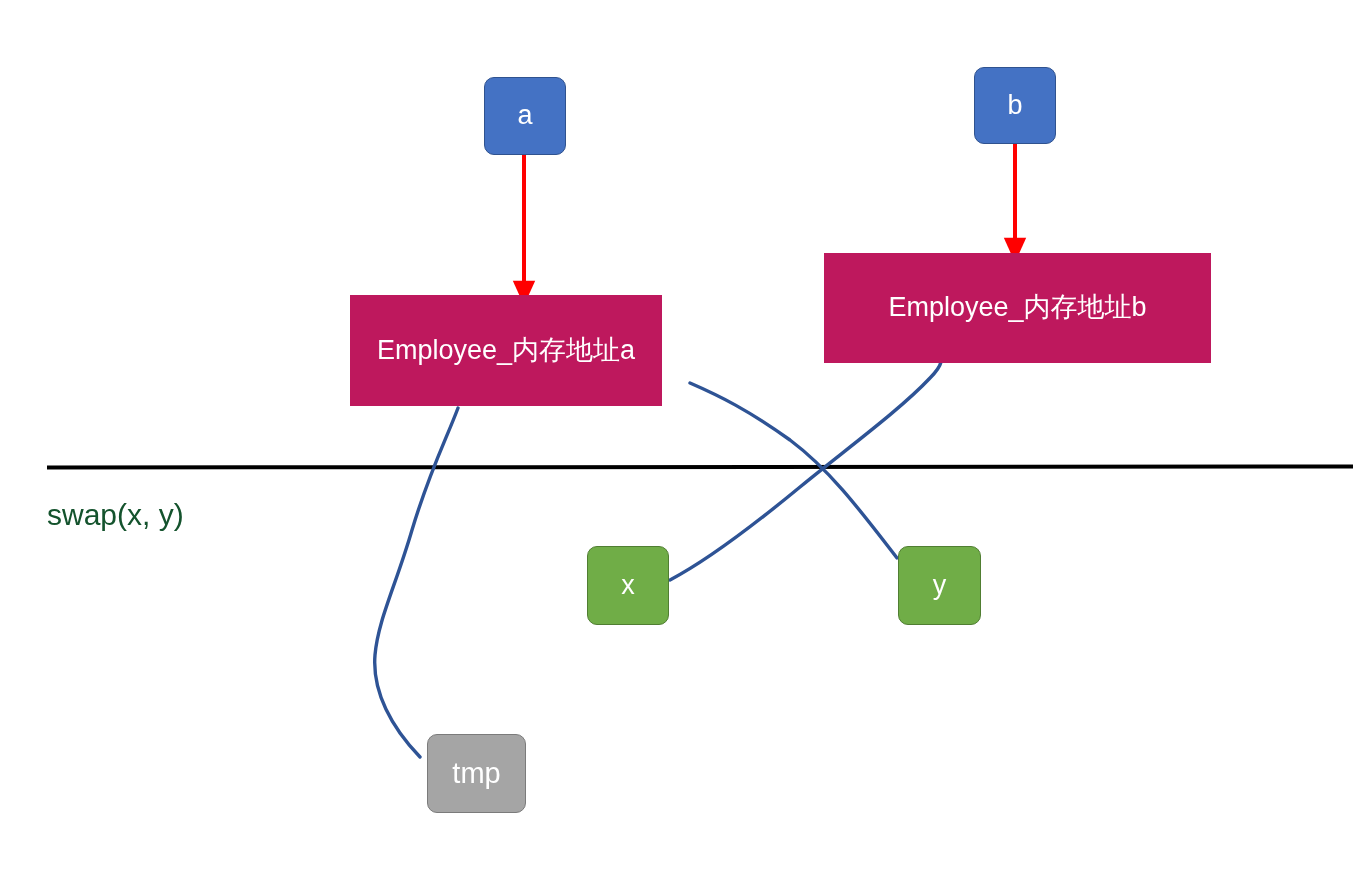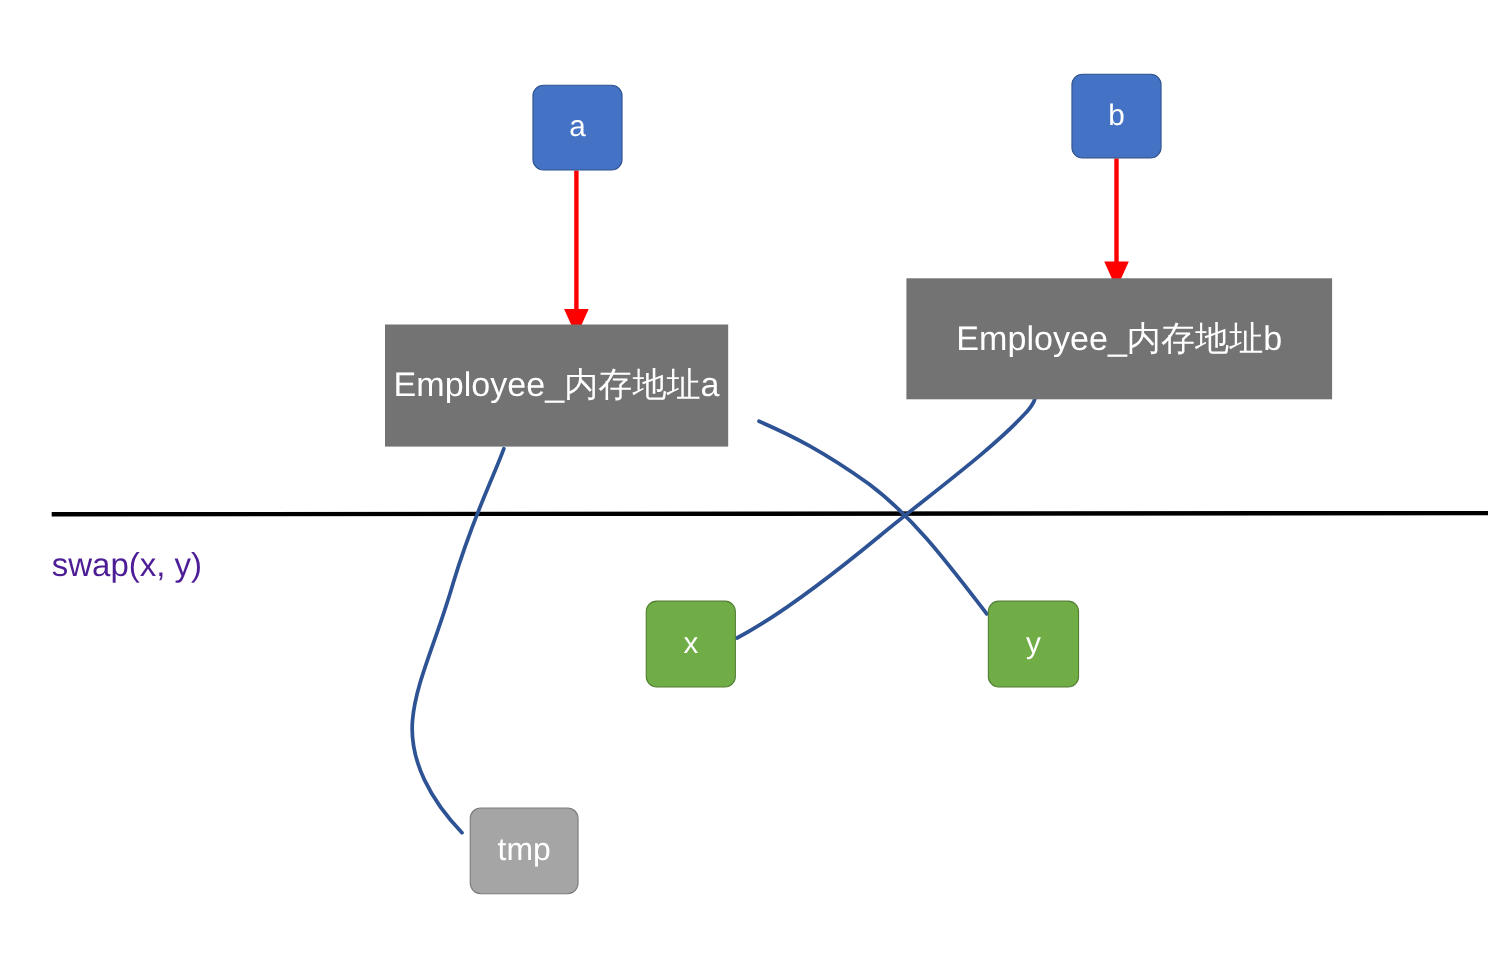--- a/index.html
+++ b/index.html
@@ -47,28 +47,28 @@
     background: #70AD47;
     border: 1.5px solid #507E32;
     font-size: 27px;
   }
   .node-tmp {
     background: #A5A5A5;
     border: 1.5px solid #7B7B7B;
     font-size: 29px;
   }
   .node-heap {
-    background: #737373;
+    background: #be185d;
     border: none;
-    font-size: 31px;
+    font-size: 27px;
     border-radius: 0;
   }
   .boundary-label {
     position: absolute;
-    color: #4c1d95;
+    color: #14532d;
     font-size: 30px;
     white-space: nowrap;
   }
 </style>
 </head>
 <body>
 
 <div id="canvas">
 
   <svg class="layer" viewBox="0 0 1353 891" xmlns="http://www.w3.org/2000/svg">

